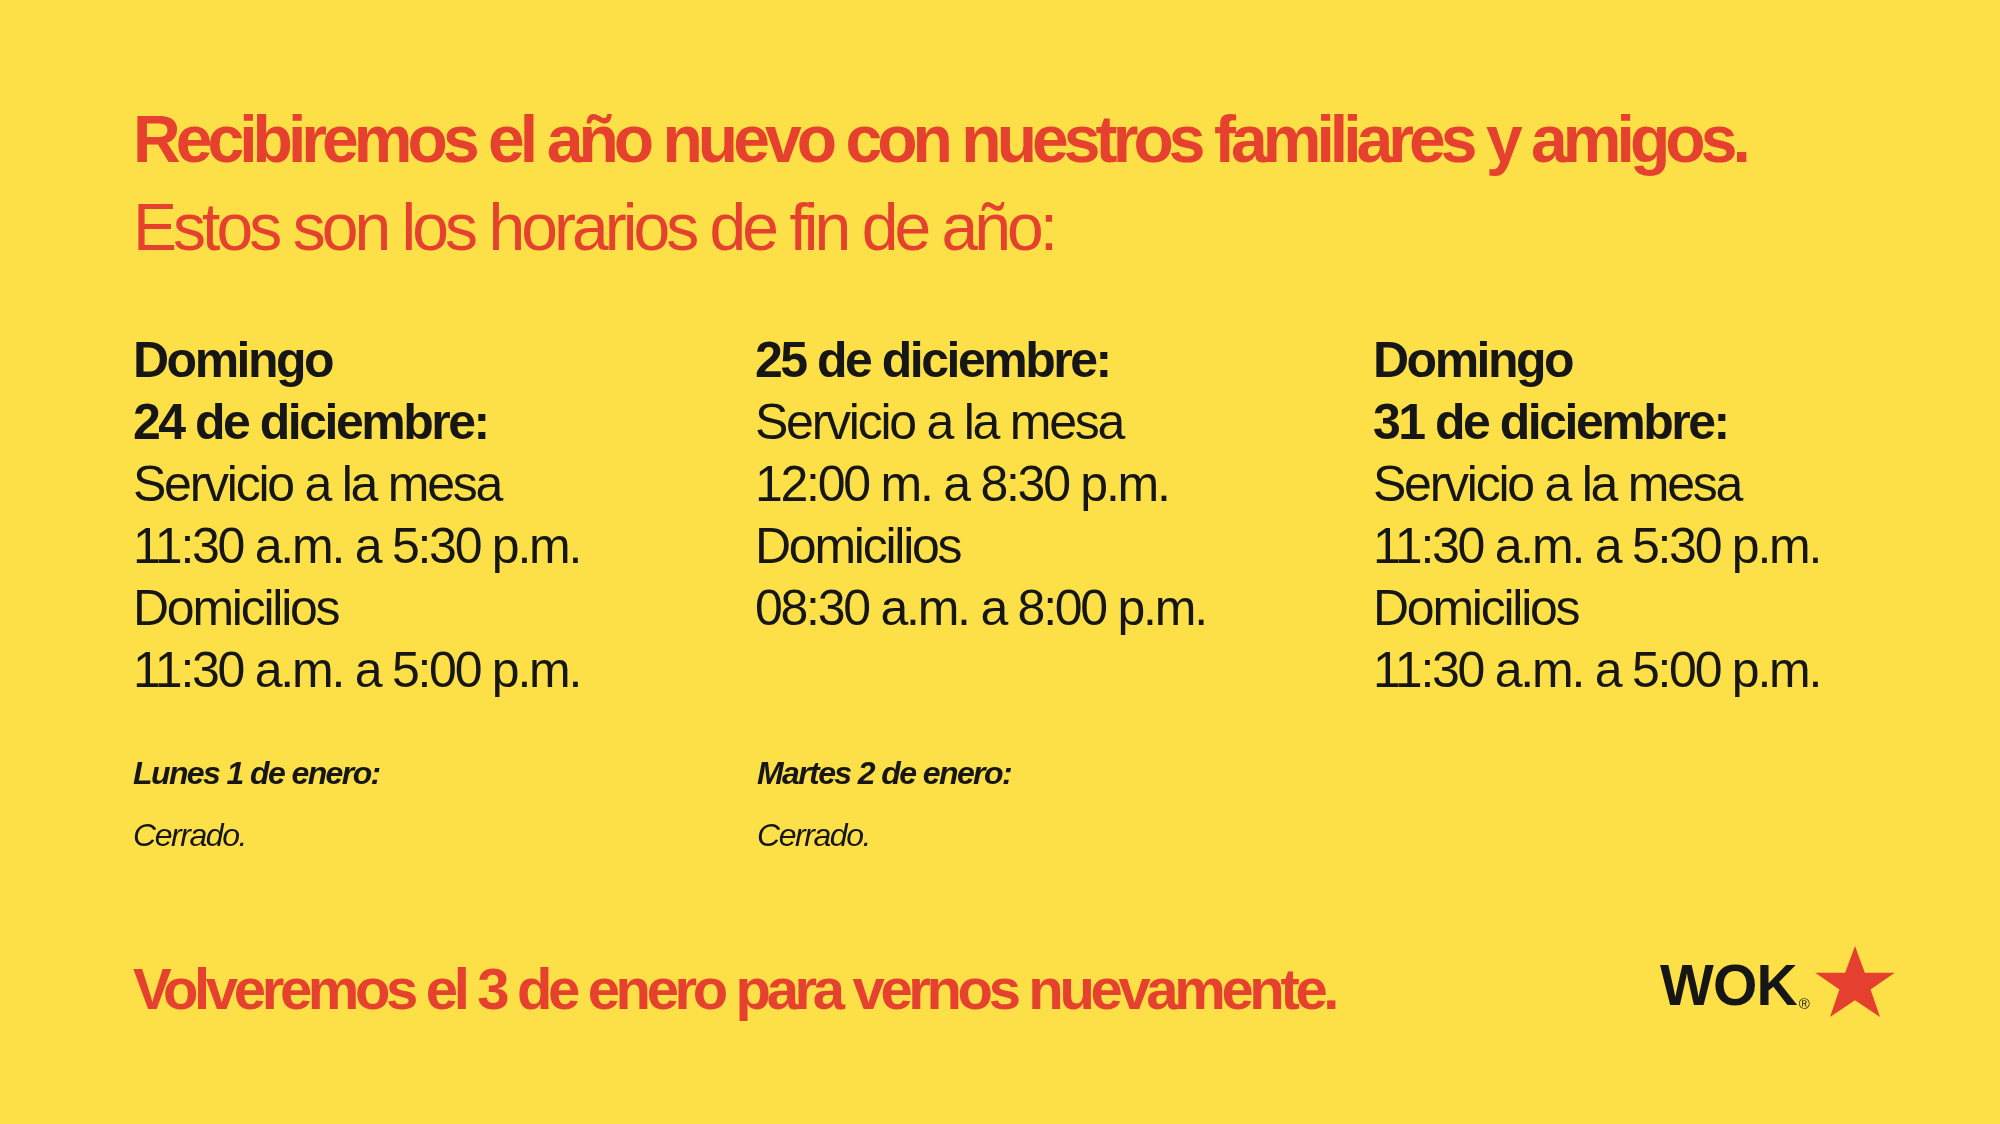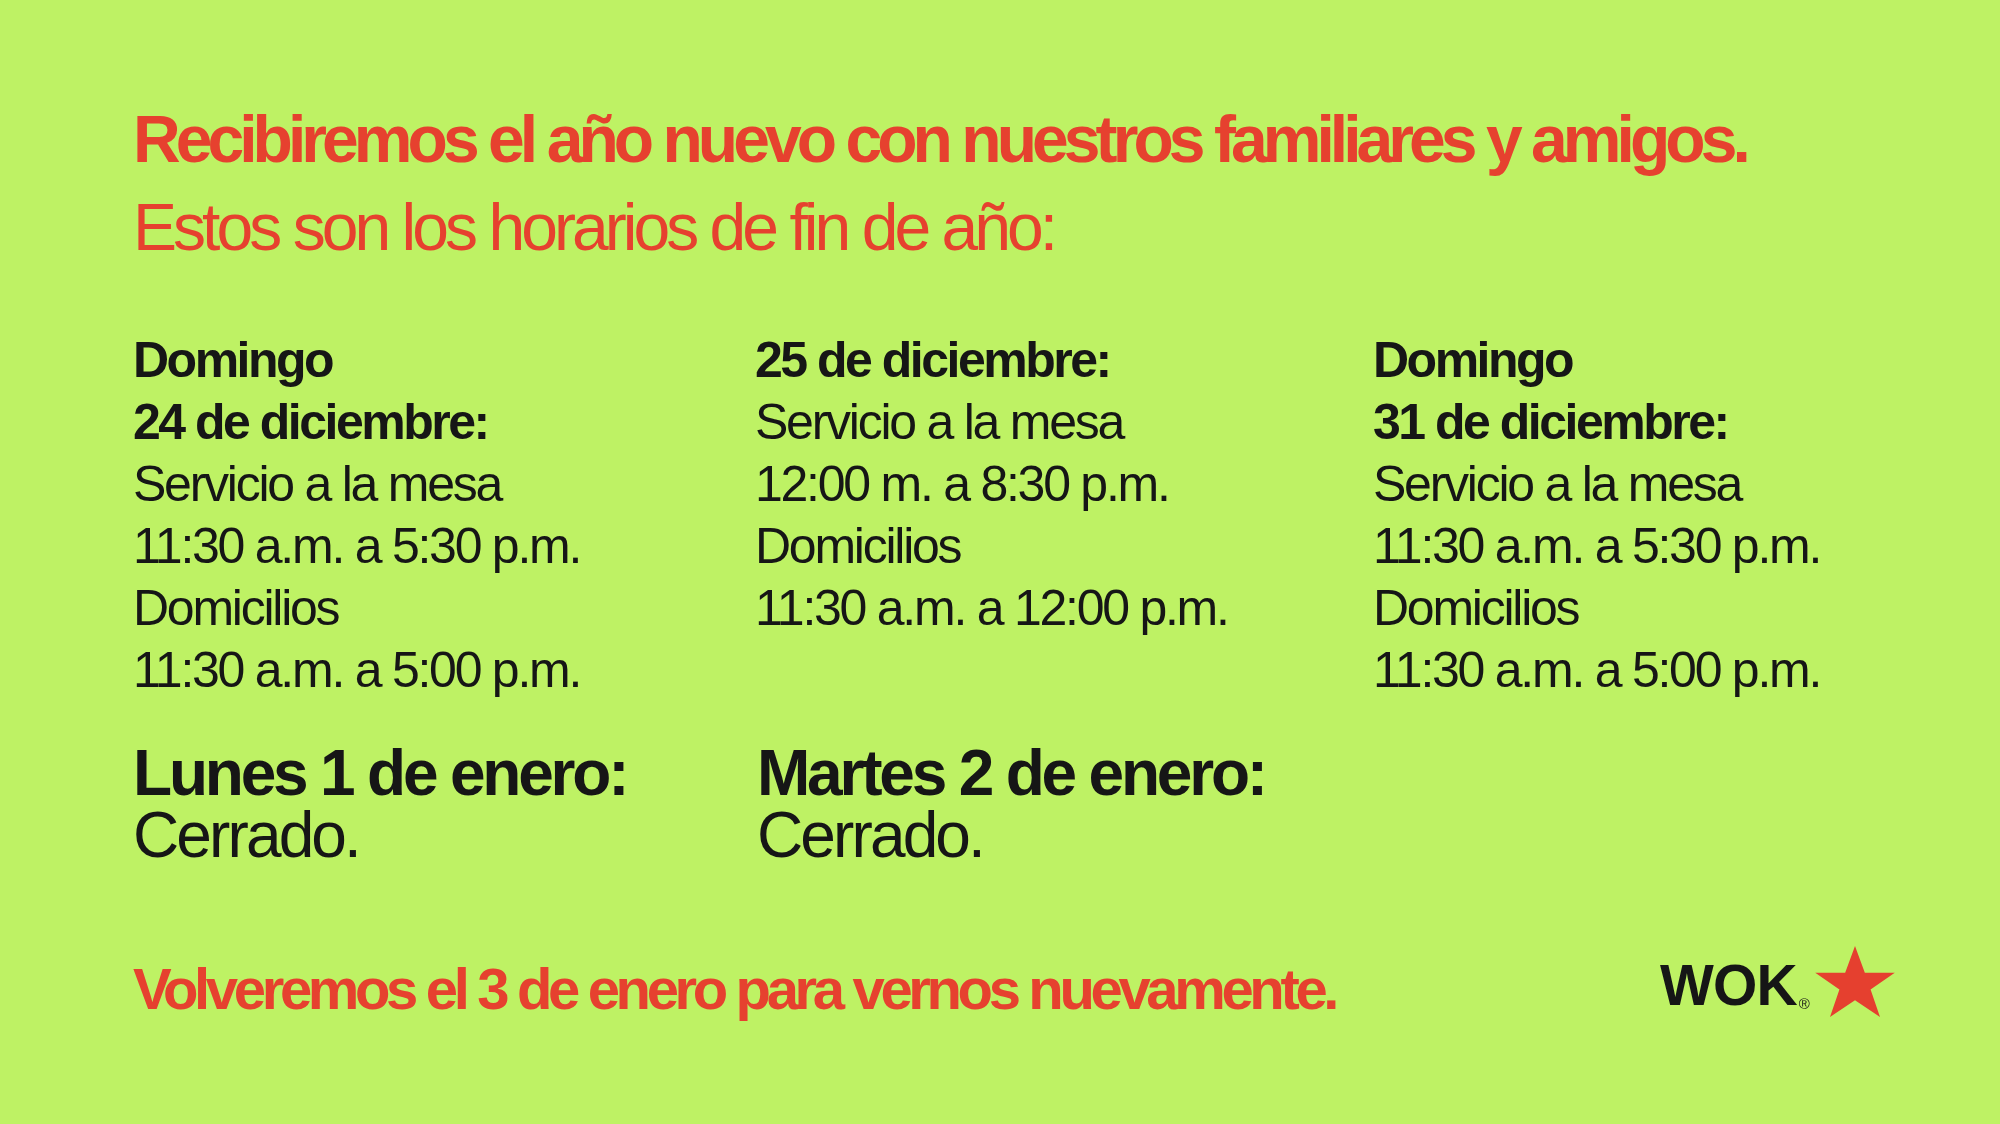--- a/index.html
+++ b/index.html
@@ -4,21 +4,21 @@
 <style>
   html, body {
     margin: 0;
     padding: 0;
     background: #ffffff;
   }
   .canvas {
     position: relative;
     width: 2000px;
     height: 1124px;
-    background: #bef264;
+    background: #fde047;
     overflow: hidden;
     font-family: "Liberation Sans", sans-serif;
   }
   .abs { position: absolute; white-space: nowrap; }
 
   .headline {
     left: 133px; top: 106px;
     font-size: 66px; line-height: 66px;
     font-weight: bold;
     letter-spacing: -0.075em;
@@ -38,23 +38,24 @@
     letter-spacing: -0.045em;
     color: #161616;
   }
   .col-1 { left: 133px; }
   .col-2 { left: 755px; }
   .col-3 { left: 1373px; }
   .sched-bold { font-weight: bold; letter-spacing: -0.05em; }
 
   .closed-block {
     top: 742px;
-    font-size: 64px; line-height: 62px;
+    font-size: 32px; line-height: 62px;
     letter-spacing: -0.045em;
     color: #161616;
+    font-style: italic;
   }
   .closed-1 { left: 133px; }
   .closed-2 { left: 757px; }
 
   .footer-msg {
     left: 133px; top: 956px;
     font-size: 58px; line-height: 66px;
     font-weight: bold;
     letter-spacing: -0.075em;
     color: #E6412F;
@@ -98,21 +99,21 @@
     <div>11:30 a.m. a 5:30 p.m.</div>
     <div>Domicilios</div>
     <div>11:30 a.m. a 5:00 p.m.</div>
   </div>
 
   <div class="abs sched-col col-2">
     <div class="sched-bold">25 de diciembre:</div>
     <div>Servicio a la mesa</div>
     <div>12:00 m. a 8:30 p.m.</div>
     <div>Domicilios</div>
-    <div>11:30 a.m. a 12:00 p.m.</div>
+    <div>08:30 a.m. a 8:00 p.m.</div>
   </div>
 
   <div class="abs sched-col col-3">
     <div class="sched-bold">Domingo</div>
     <div class="sched-bold">31 de diciembre:</div>
     <div>Servicio a la mesa</div>
     <div>11:30 a.m. a 5:30 p.m.</div>
     <div>Domicilios</div>
     <div>11:30 a.m. a 5:00 p.m.</div>
   </div>

